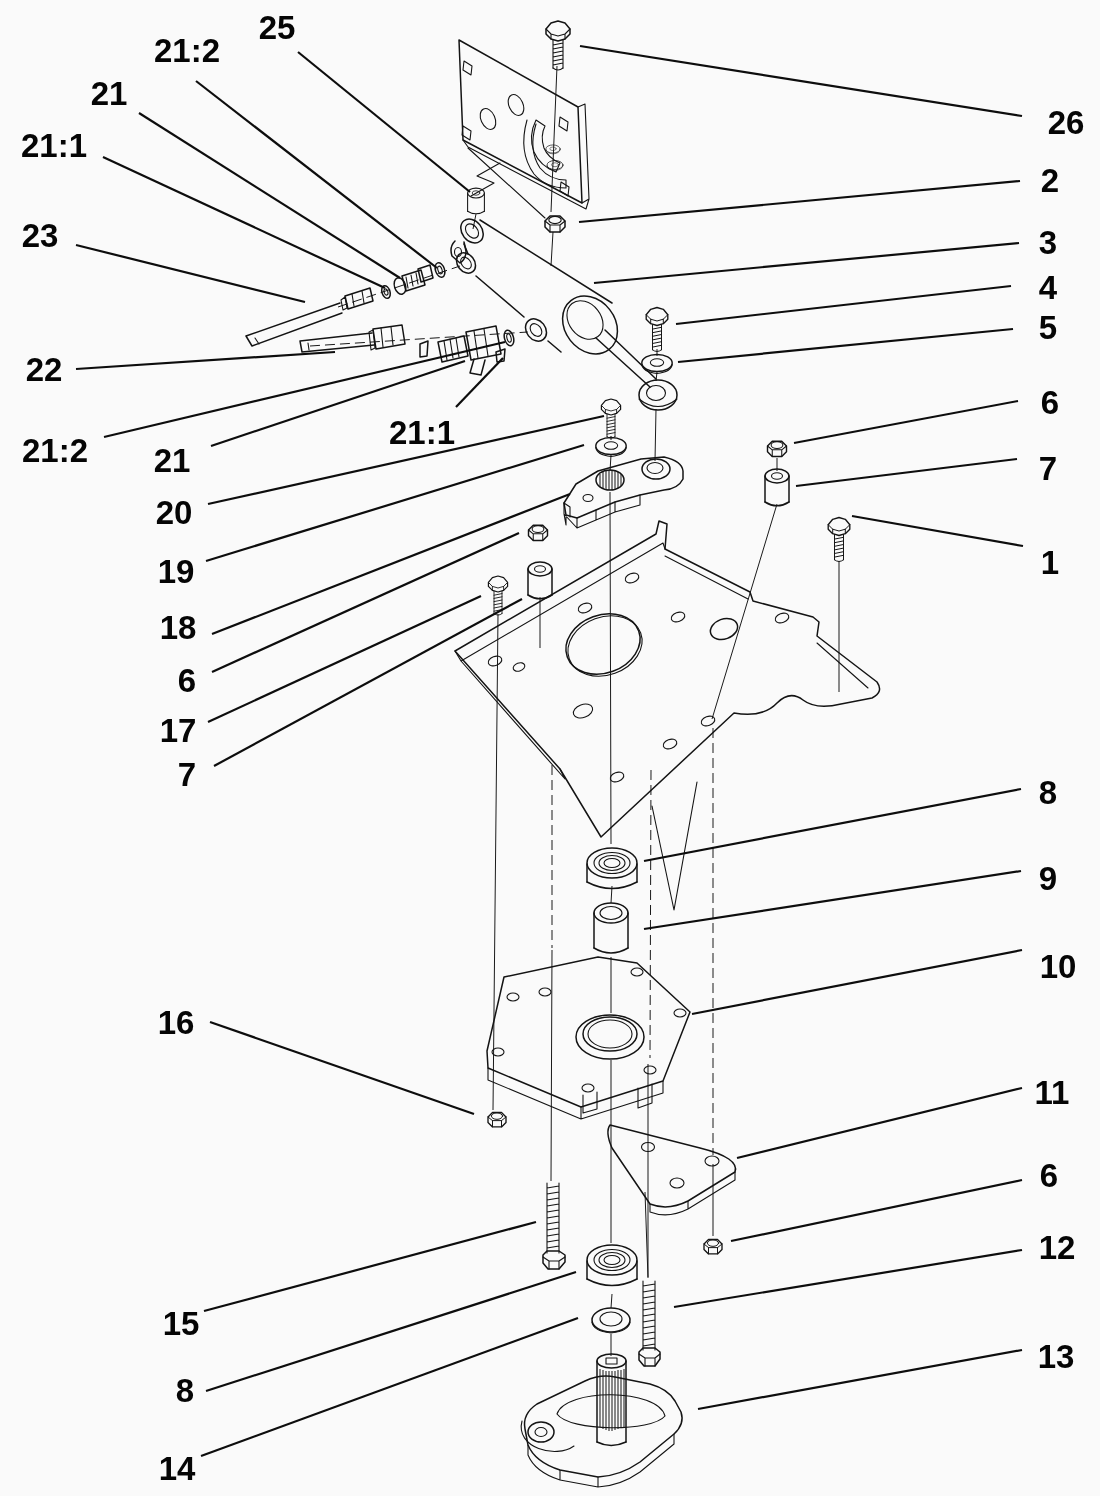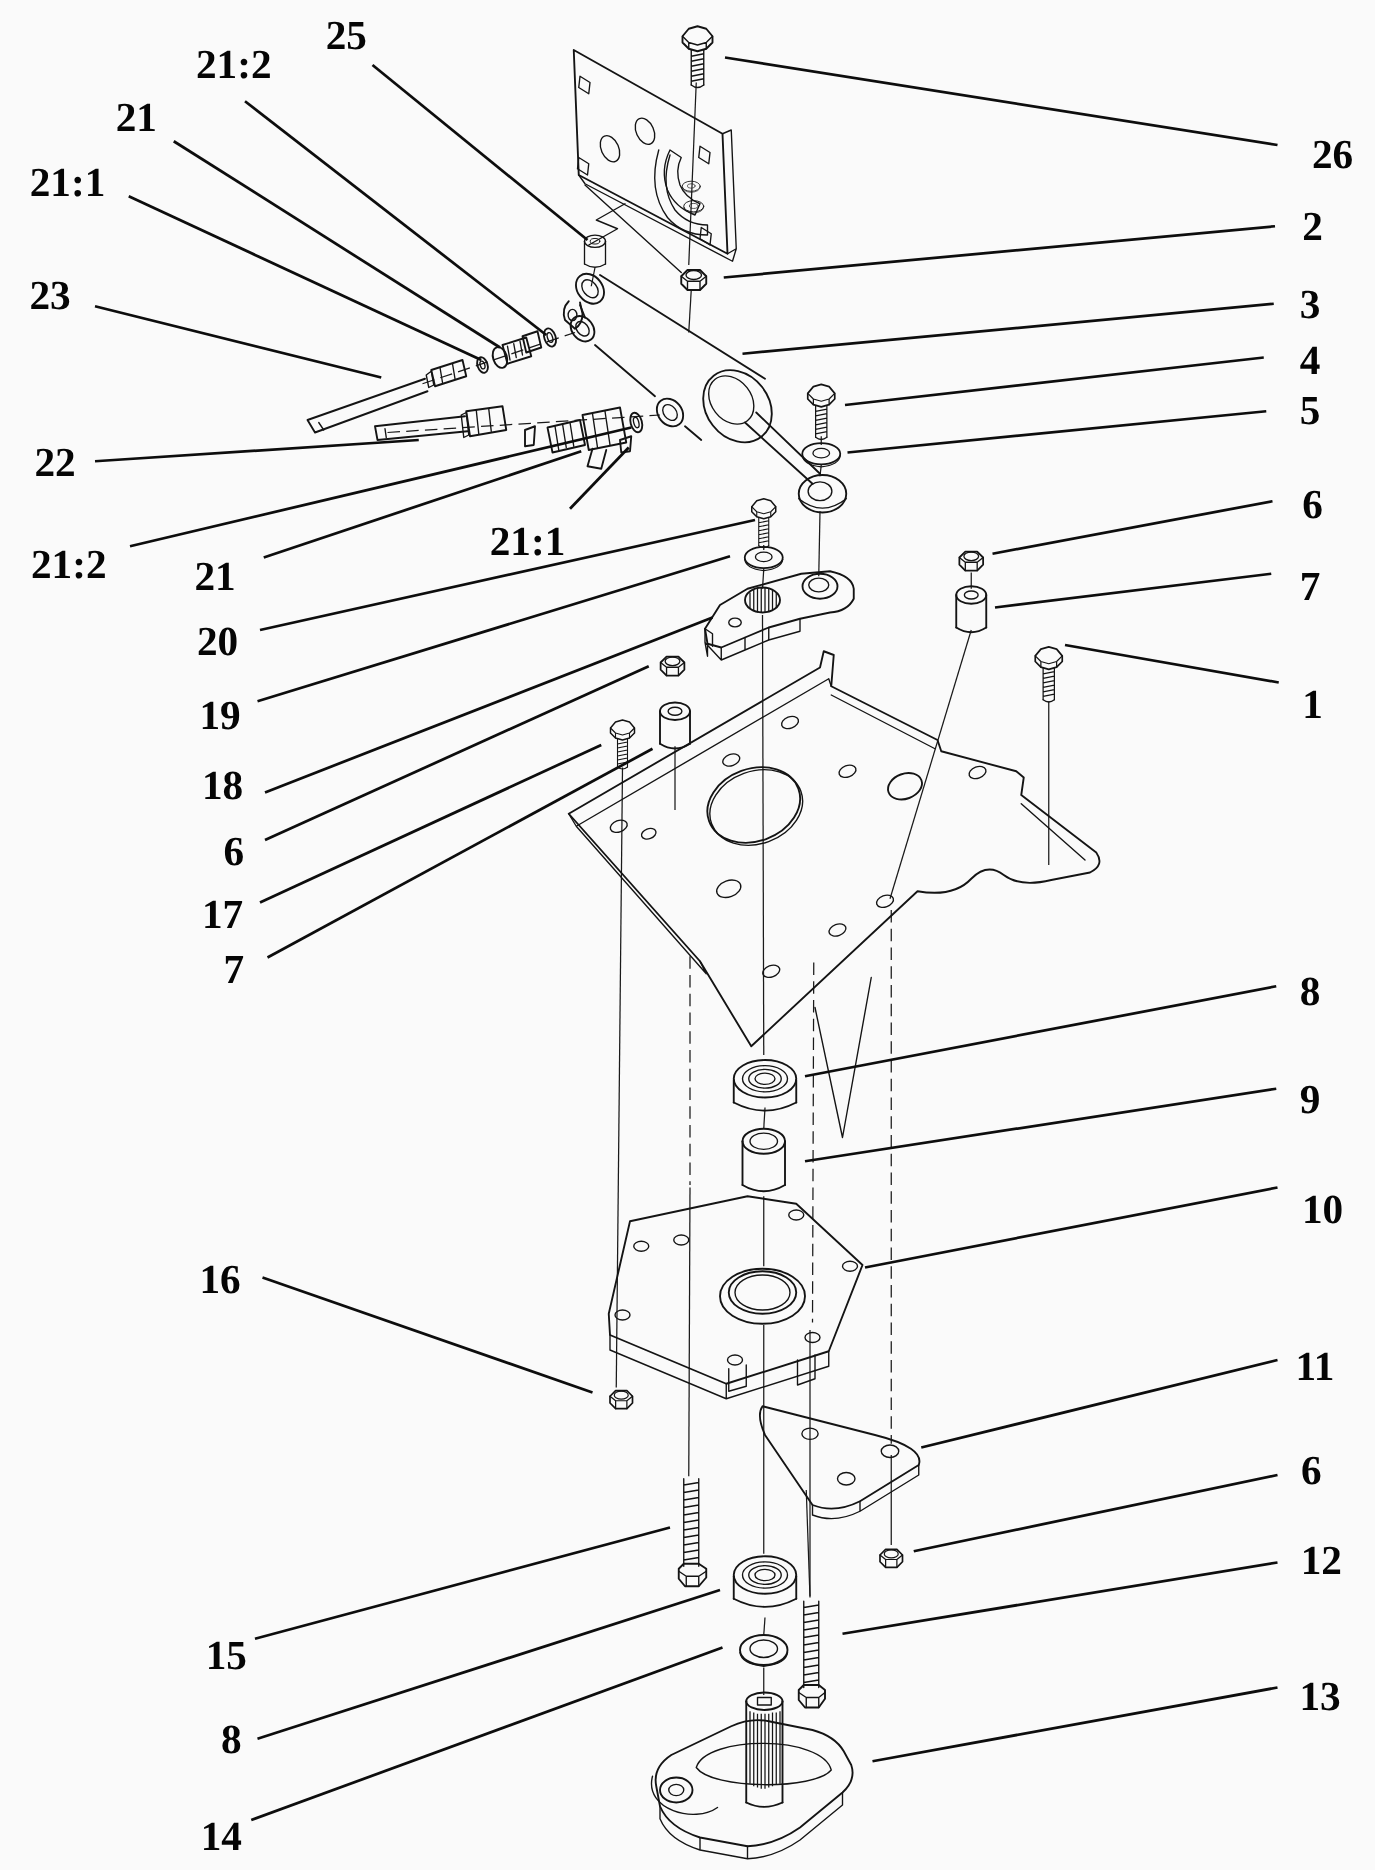--- a/index.html
+++ b/index.html
@@ -1,17 +1,17 @@
 <!DOCTYPE html>
 <html><head>
 <meta charset="utf-8">
 <style>
   html,body{margin:0;padding:0;background:#e9e9e9;}
   .stage{position:relative;width:1100px;height:1496px;background:#fafafa;margin:0 auto;
-         font-family:Liberation Serif, serif;overflow:hidden;}
+         font-family:Liberation Sans, sans-serif;overflow:hidden;}
   svg{display:block;width:1100px;height:1496px;}
   .part{stroke:#141414;fill:none;stroke-width:1.5;stroke-linejoin:round;stroke-linecap:round;}
   .detail{stroke:#141414;fill:none;stroke-width:1.1;stroke-linejoin:round;stroke-linecap:round;}
   .axis{stroke:#1a1a1a;fill:none;stroke-width:1;}
   .axis-d{stroke:#1a1a1a;fill:none;stroke-width:1;stroke-dasharray:10 5;}
   .leader{stroke:#0d0d0d;stroke-width:2.2;fill:none;}
   .callout{font-weight:bold;font-size:33px;fill:#050505;}
   .hatch{stroke:#141414;stroke-width:1;fill:none;}
 </style>
 </head>

